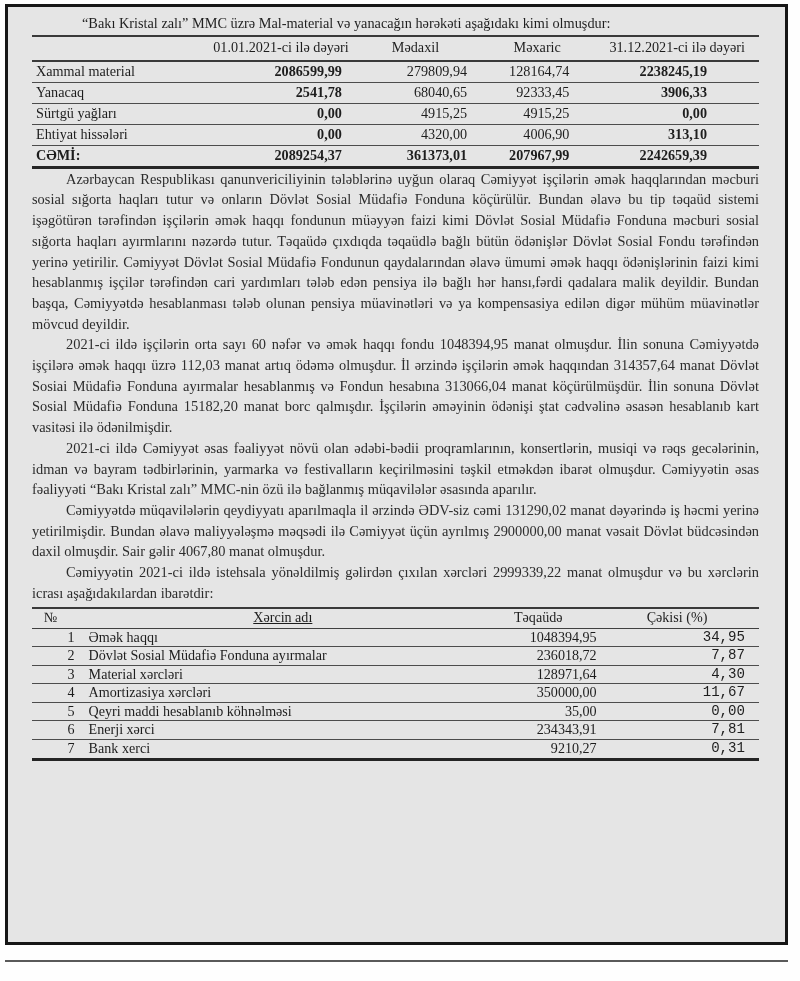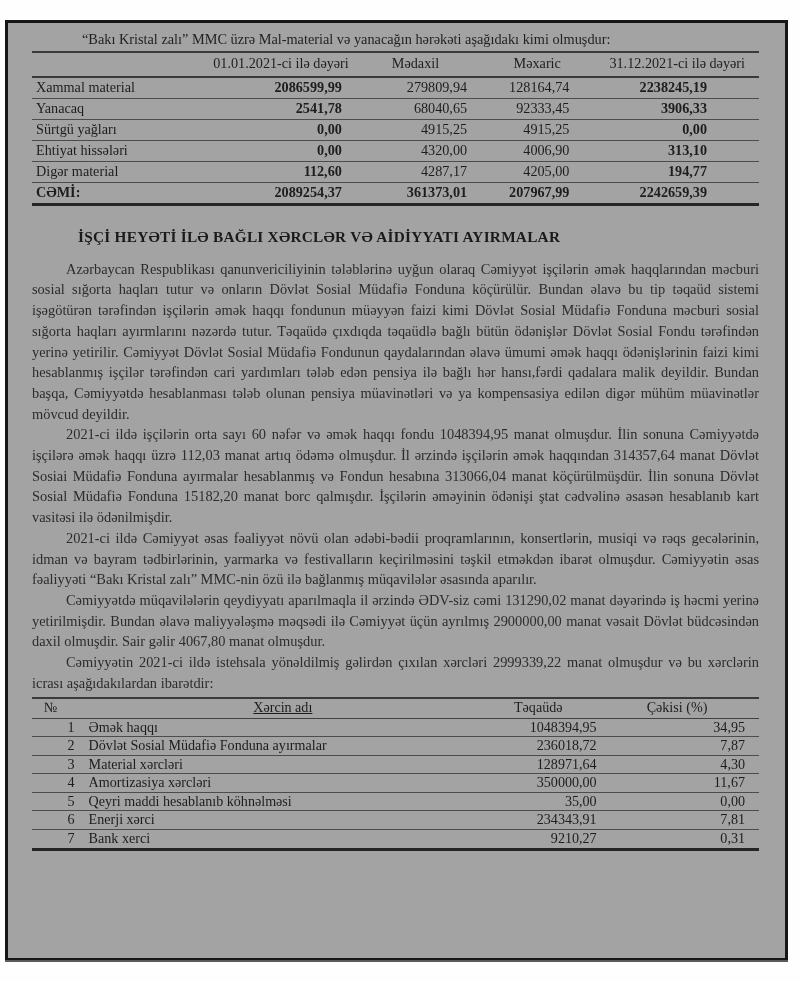--- a/index.html
+++ b/index.html
@@ -12,26 +12,26 @@
     width: 800px;
     height: 981px;
     background: #fefefe;
     overflow: hidden;
     font-family: "Liberation Serif", "DejaVu Serif", serif;
     color: #262626;
   }
   .frame {
     position: absolute;
     left: 5px;
-    top: 20px;
+    top: 4px;
     width: 783px;
     height: 941px;
     box-sizing: border-box;
     border: 3px solid #161616;
-    background: #a3a3a3;
+    background: #e5e5e5;
     overflow: hidden;
   }
   .scan-line {
     position: absolute;
     left: 5px;
     top: 960px;
     width: 783px;
     height: 2px;
     background: #5a5a5a;
   }
@@ -110,21 +110,21 @@
   .t2 th:nth-child(3) { text-align: left; padding-left: 24px; }
   .t2 th:nth-child(4) { text-align: left; padding-right: 14px; }
   .t2 td {
     padding: 0px 4px 1px 4px;
     border-bottom: 1.5px solid #4c4c4c;
     line-height: 16.6px;
   }
   .t2 td:nth-child(1) { text-align: right; padding-right: 1px; }
   .t2 td:nth-child(2) { padding-left: 13px; }
   .t2 td:nth-child(3) { text-align: right; padding-right: 46px; }
-  .t2 td:nth-child(4) { text-align: right; padding-right: 14px; }
+  .t2 td:nth-child(4) { text-align: right; padding-right: 14px; font-family: Liberation Mono, monospace; }
   .t2 tr:last-child td { border-bottom: 3px solid #242424; }
 </style>
 </head>
 <body>
 
 <div class="page">
   <div class="frame">
     <div class="content">
 
       <div class="intro">“Bakı Kristal zalı” MMC üzrə  Mal-material və yanacağın hərəkəti aşağıdakı kimi olmuşdur:</div>
@@ -168,38 +168,30 @@
             <td class="num">4915,25</td>
             <td class="num">0,00</td>
           </tr>
           <tr>
             <td>Ehtiyat hissələri</td>
             <td class="num">0,00</td>
             <td class="num">4320,00</td>
             <td class="num">4006,90</td>
             <td class="num">313,10</td>
           </tr>
-          <tr>
-            <td>Digər material</td>
-            <td class="num">112,60</td>
-            <td class="num">4287,17</td>
-            <td class="num">4205,00</td>
-            <td class="num">194,77</td>
-          </tr>
           <tr class="total">
             <td>CƏMİ:</td>
             <td class="num">2089254,37</td>
             <td class="num">361373,01</td>
             <td class="num">207967,99</td>
             <td class="num">2242659,39</td>
           </tr>
         </tbody>
       </table>
 
-      <div class="h">İŞÇİ HEYƏTİ İLƏ BAĞLI XƏRCLƏR VƏ AİDİYYATI AYIRMALAR</div>
 
       <p class="body-par">Azərbaycan Respublikası qanunvericiliyinin tələblərinə uyğun olaraq Cəmiyyət işçilərin əmək haqqlarından məcburi sosial sığorta haqları tutur və onların Dövlət Sosial Müdafiə Fonduna köçürülür. Bundan əlavə bu tip təqaüd sistemi işəgötürən tərəfindən işçilərin əmək haqqı fondunun müəyyən faizi kimi Dövlət Sosial Müdafiə Fonduna məcburi sosial sığorta haqları ayırmlarını nəzərdə tutur. Təqaüdə çıxdıqda təqaüdlə bağlı bütün ödənişlər Dövlət Sosial Fondu tərəfindən yerinə yetirilir. Cəmiyyət Dövlət Sosial Müdafiə Fondunun qaydalarından əlavə ümumi əmək haqqı ödənişlərinin faizi kimi hesablanmış işçilər tərəfindən cari yardımları tələb edən pensiya ilə bağlı hər hansı,fərdi qadalara malik deyildir. Bundan başqa, Cəmiyyətdə hesablanması tələb olunan pensiya müavinətləri və ya kompensasiya edilən digər mühüm müavinətlər mövcud deyildir.</p>
       <p class="body-par">2021-ci ildə işçilərin orta sayı 60 nəfər və əmək haqqı fondu 1048394,95 manat olmuşdur. İlin sonuna Cəmiyyətdə işçilərə əmək haqqı üzrə 112,03 manat artıq ödəmə olmuşdur. İl ərzində işçilərin əmək haqqından 314357,64 manat Dövlət Sosiai Müdafiə Fonduna ayırmalar hesablanmış və Fondun hesabına 313066,04 manat köçürülmüşdür. İlin sonuna Dövlət Sosial Müdafiə Fonduna 15182,20 manat borc qalmışdır. İşçilərin əməyinin ödənişi ştat cədvəlinə əsasən hesablanıb kart vasitəsi ilə ödənilmişdir.</p>
 
 
       <p class="body-par">2021-ci ildə Cəmiyyət əsas fəaliyyət növü olan ədəbi-bədii proqramlarının, konsertlərin, musiqi və rəqs gecələrinin, idman və bayram tədbirlərinin, yarmarka və festivalların keçirilməsini təşkil etməkdən ibarət olmuşdur. Cəmiyyətin əsas fəaliyyəti “Bakı Kristal zalı” MMC-nin  özü ilə bağlanmış müqavilələr əsasında aparılır.</p>
       <p class="body-par">Cəmiyyətdə müqavilələrin qeydiyyatı aparılmaqla il ərzində ƏDV-siz cəmi 131290,02 manat dəyərində iş həcmi yerinə yetirilmişdir. Bundan əlavə maliyyələşmə məqsədi ilə Cəmiyyət üçün ayrılmış 2900000,00 manat vəsait Dövlət büdcəsindən daxil olmuşdir. Sair gəlir 4067,80 manat olmuşdur.</p>
       <p class="body-par">Cəmiyyətin 2021-ci ildə istehsala yönəldilmiş gəlirdən çıxılan xərcləri 2999339,22 manat olmuşdur və bu  xərclərin icrası aşağıdakılardan ibarətdir:</p>
 
       <table class="t2">

